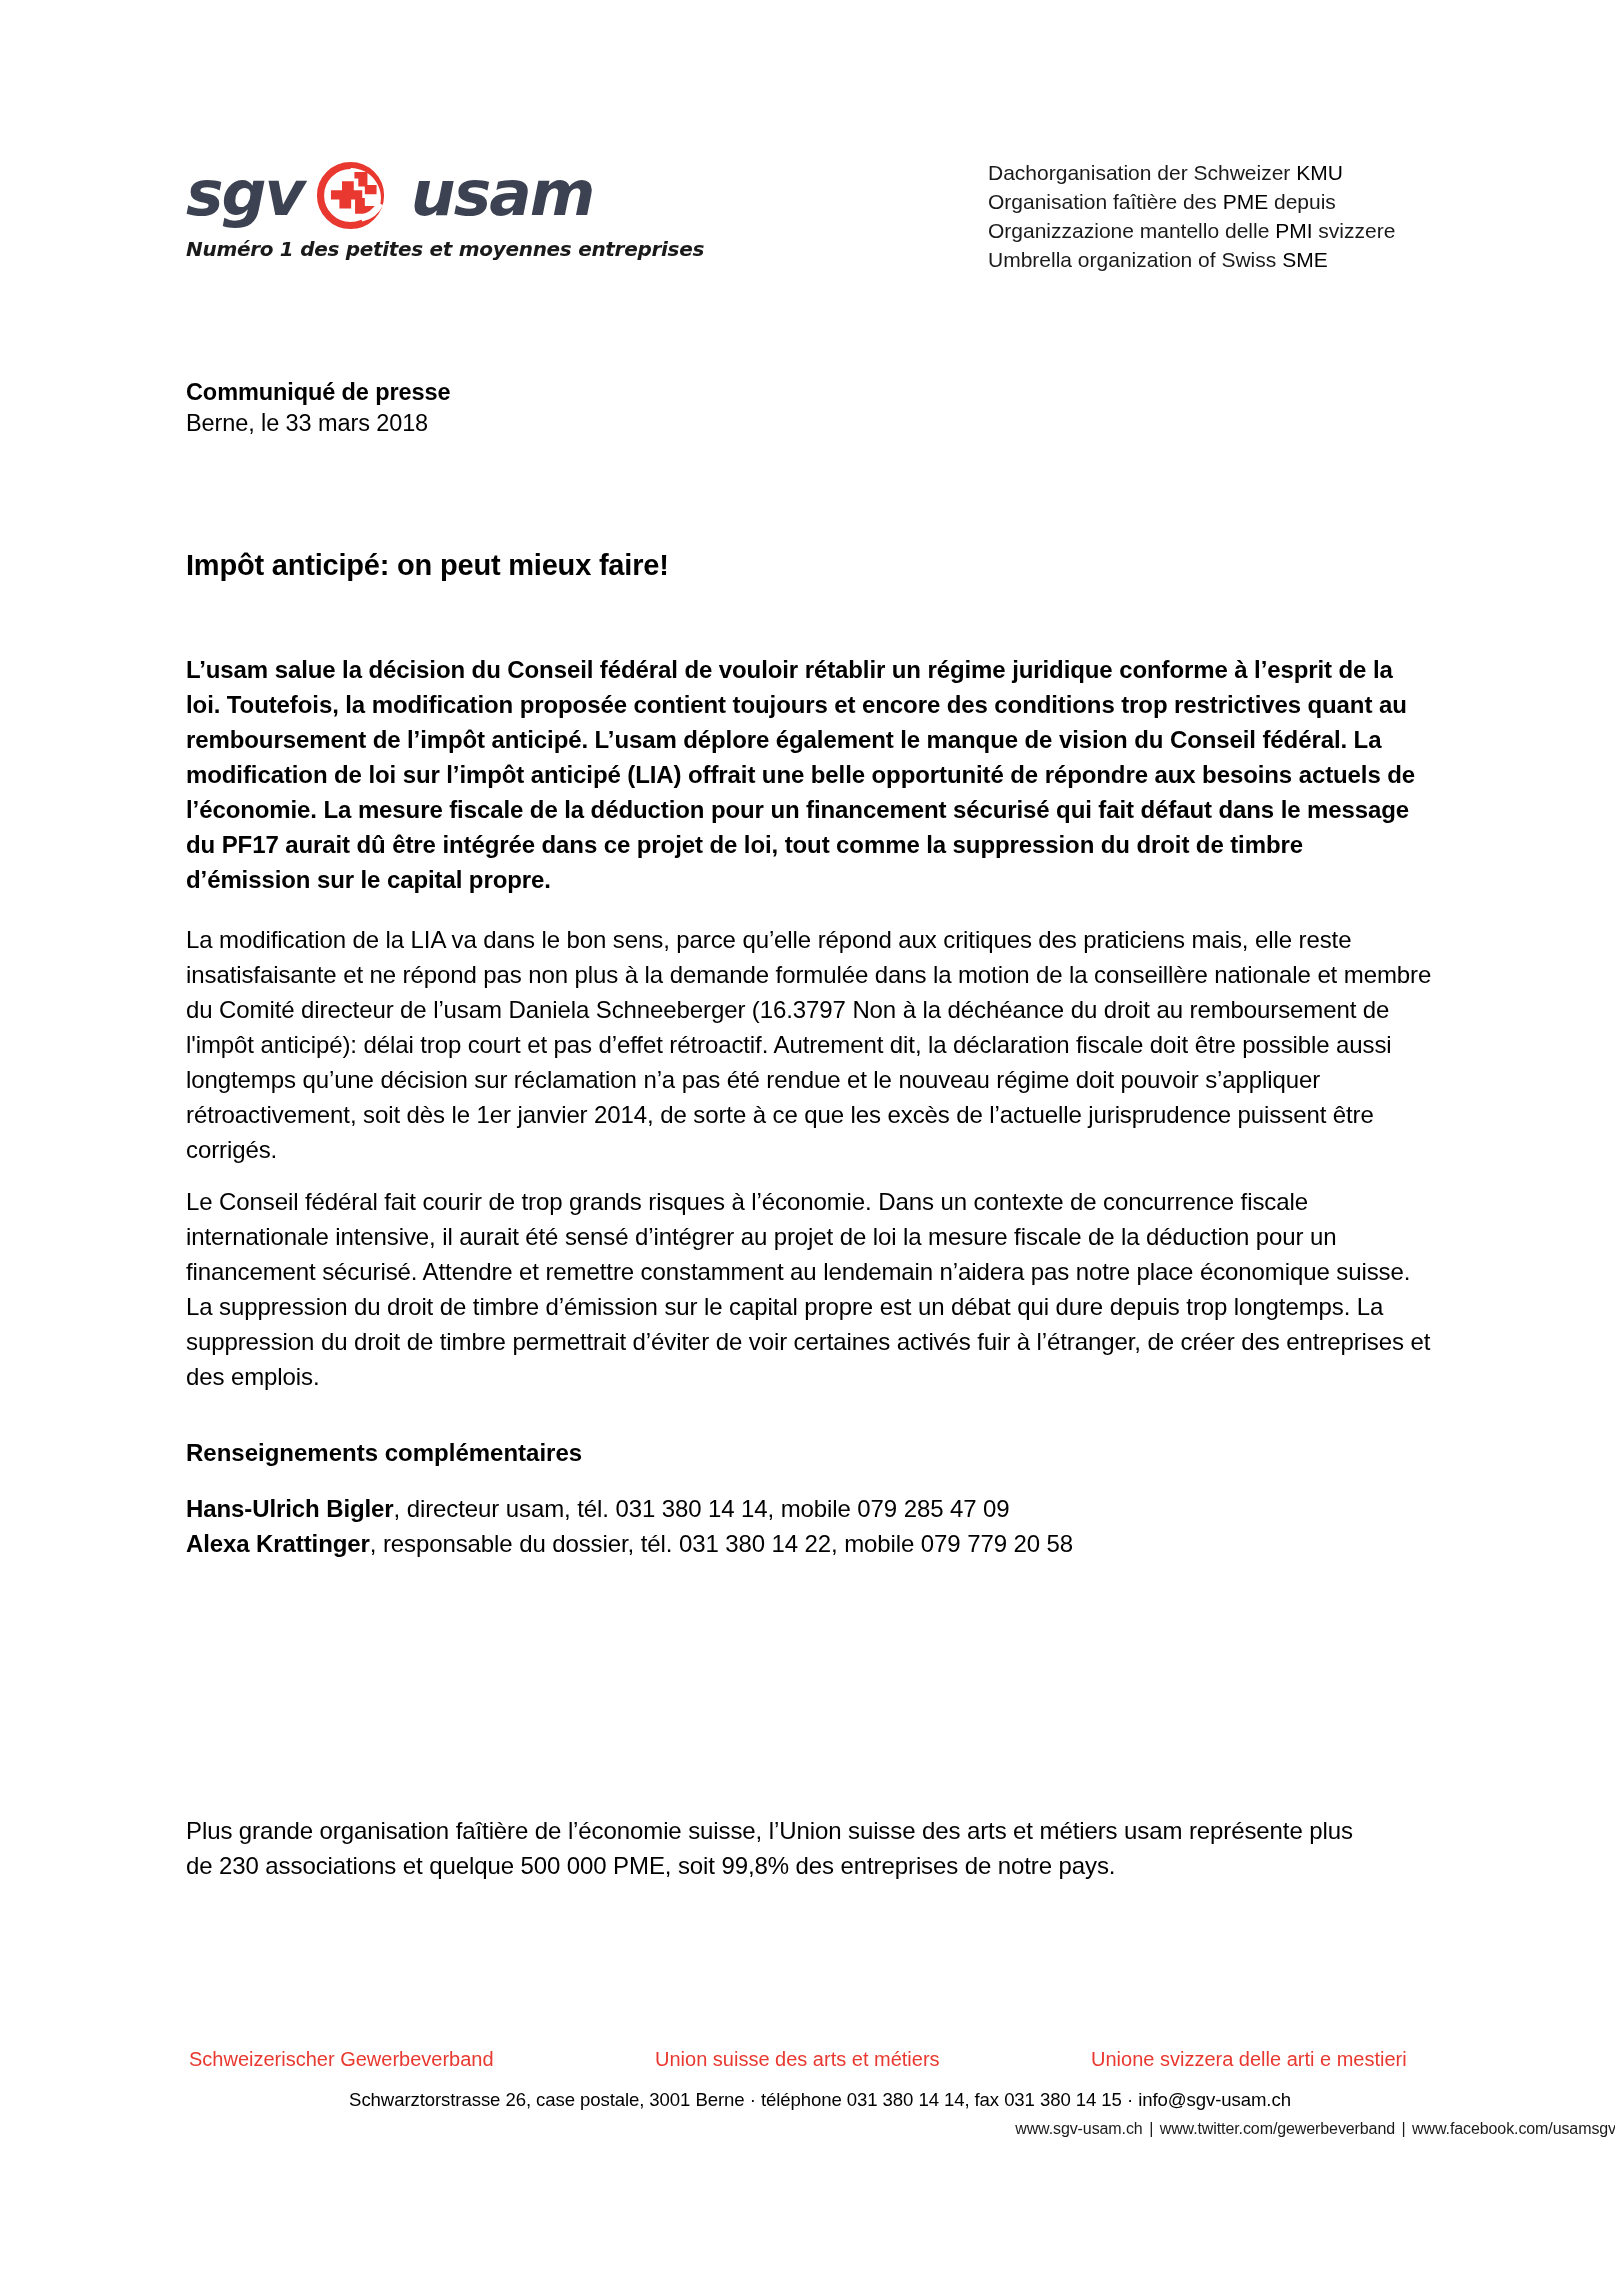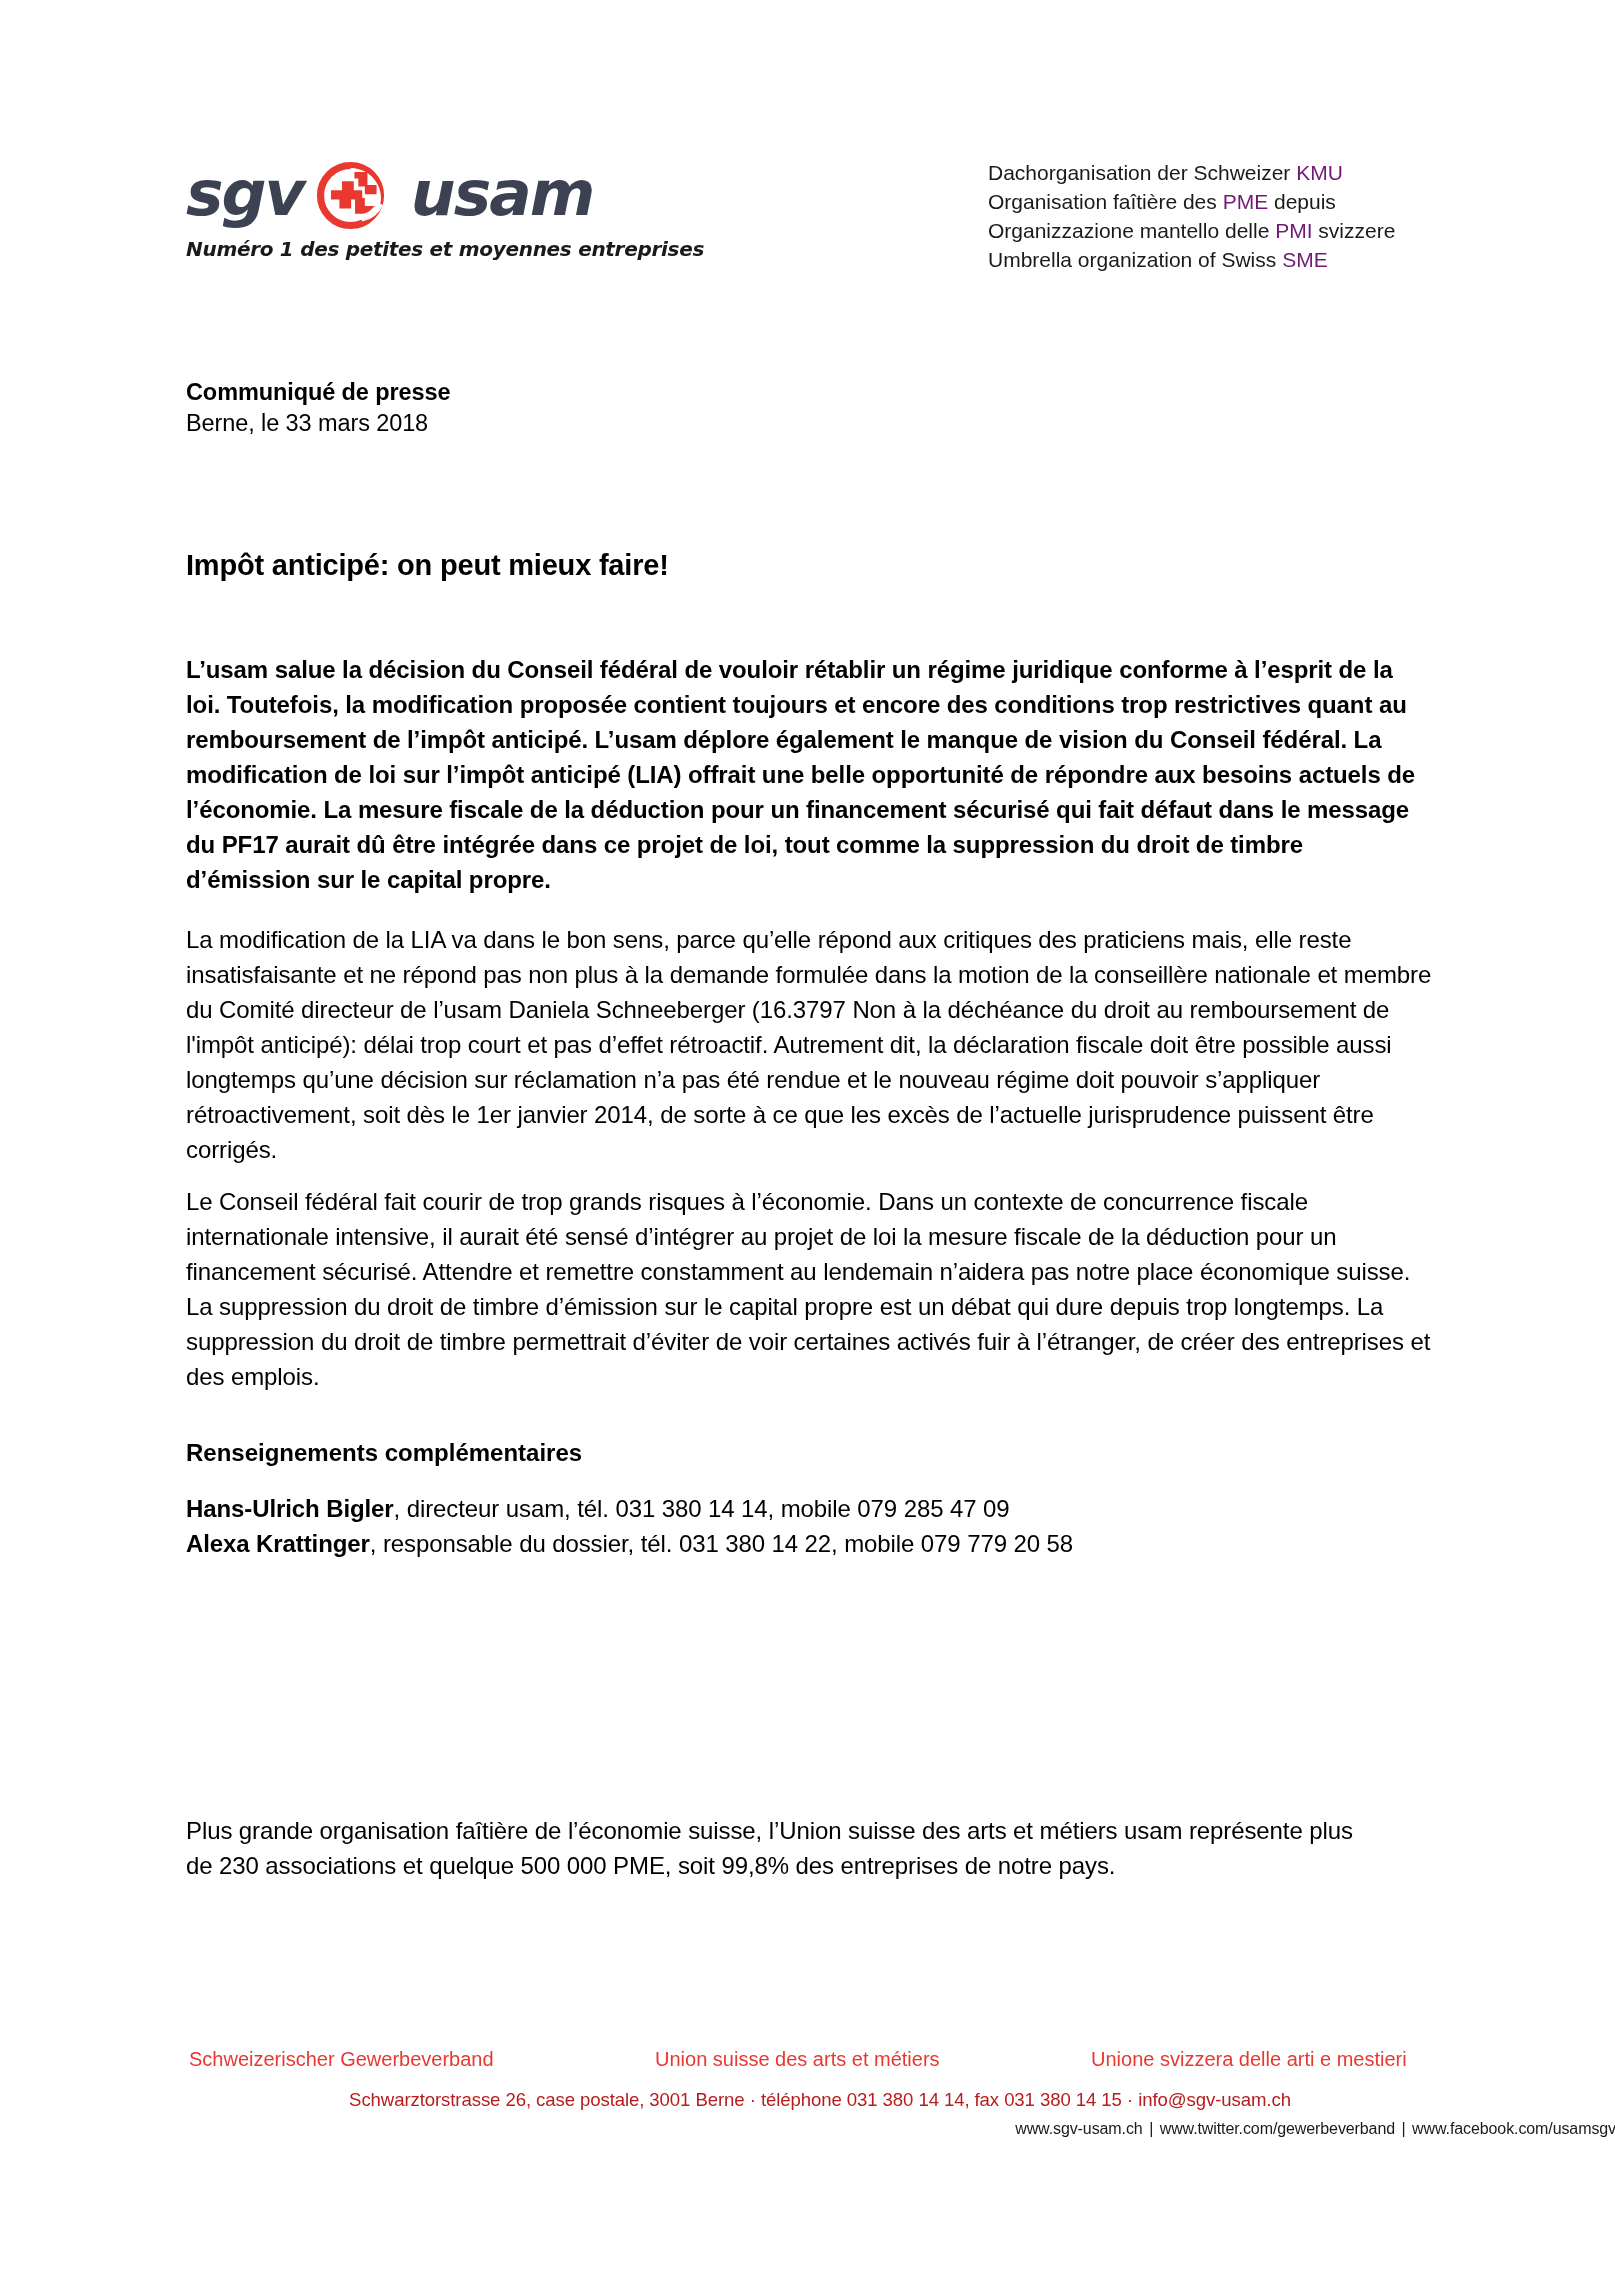--- a/index.html
+++ b/index.html
@@ -76,21 +76,21 @@
   .header-langs {
     position: absolute;
     left: 988px;
     top: 158px;
     font-size: 21px;
     line-height: 29px;
     color: #1a1a1a;
     white-space: nowrap;
   }
   .header-langs .hl {
-    color: #701a75;
+    color: #000000;
   }
 
   
   .body-col {
     position: absolute;
     left: 186px;
     top: 0;
     width: 1258px;
   }
   .meta {
@@ -195,21 +195,21 @@
   }
   .fo-de { left: 189px; }
   .fo-fr { left: 655px; }
   .fo-it { left: 1079px; margin-left: 12px; }
 
   .footer-address {
     margin-top: 18px;
     text-align: center;
     font-size: 18.6px;
     line-height: 29px;
-    color: #b91c1c;
+    color: #000000;
     letter-spacing: -0.1px;
     padding-left: 24px;
   }
   .footer-links {
     text-align: right;
     font-size: 16px;
     line-height: 29px;
     color: #1a1a1a;
     letter-spacing: -0.1px;
   }

